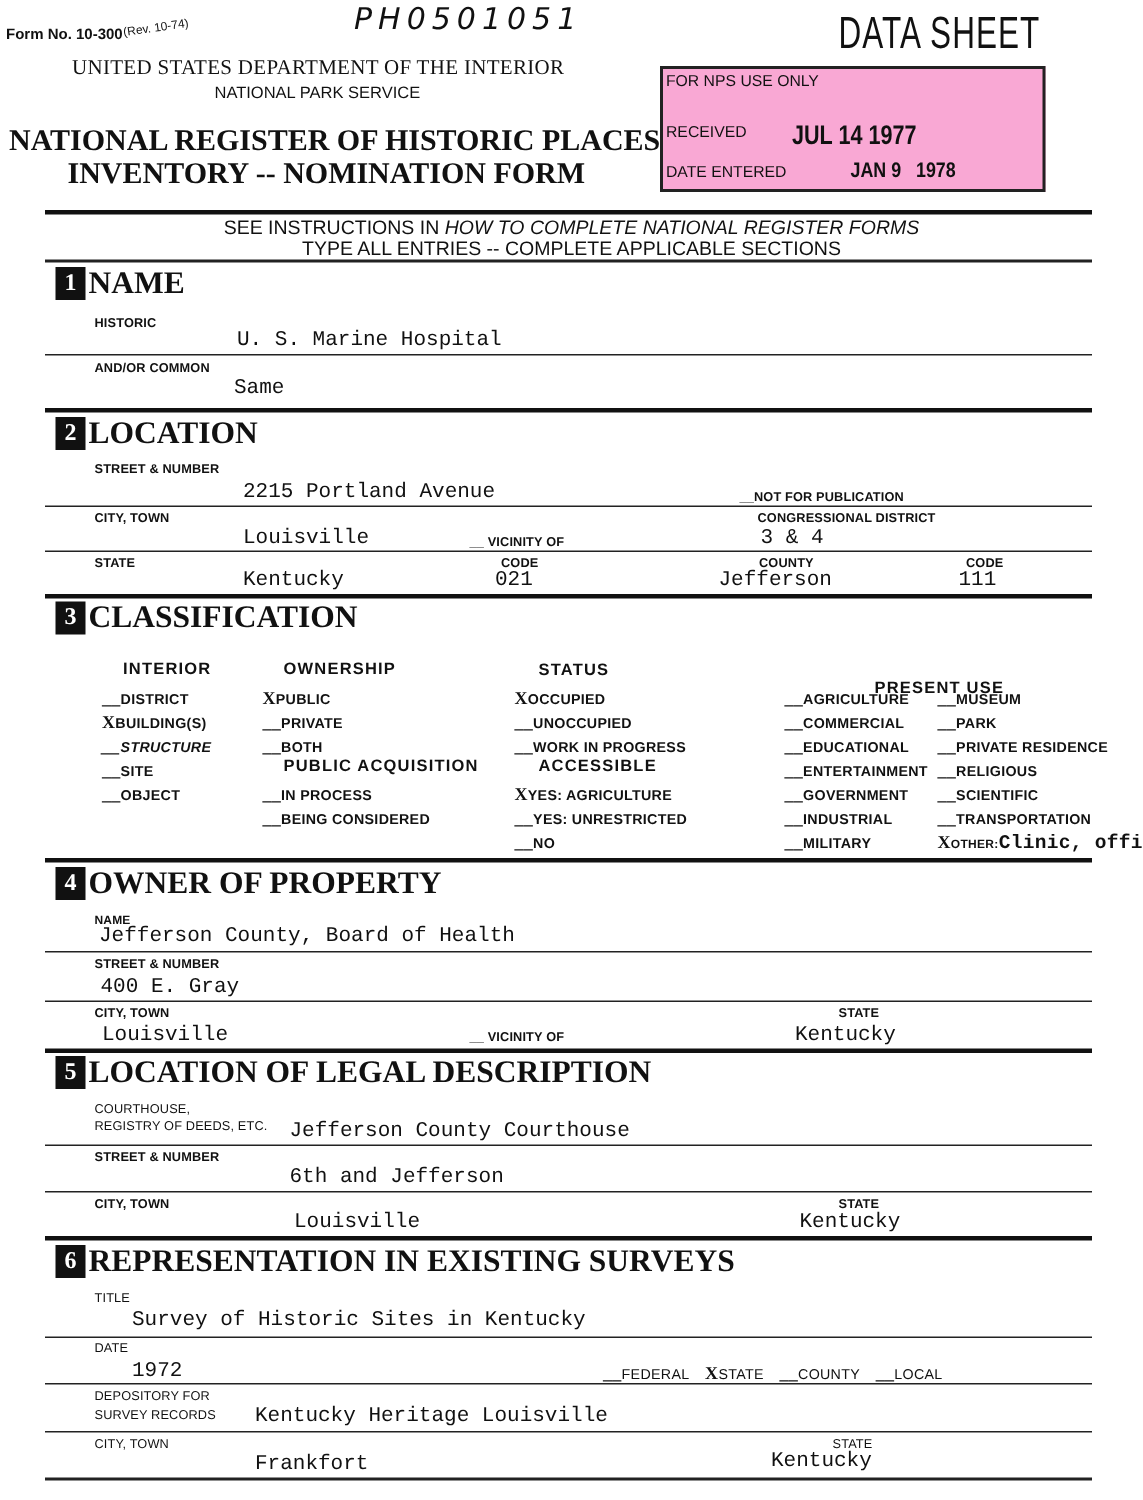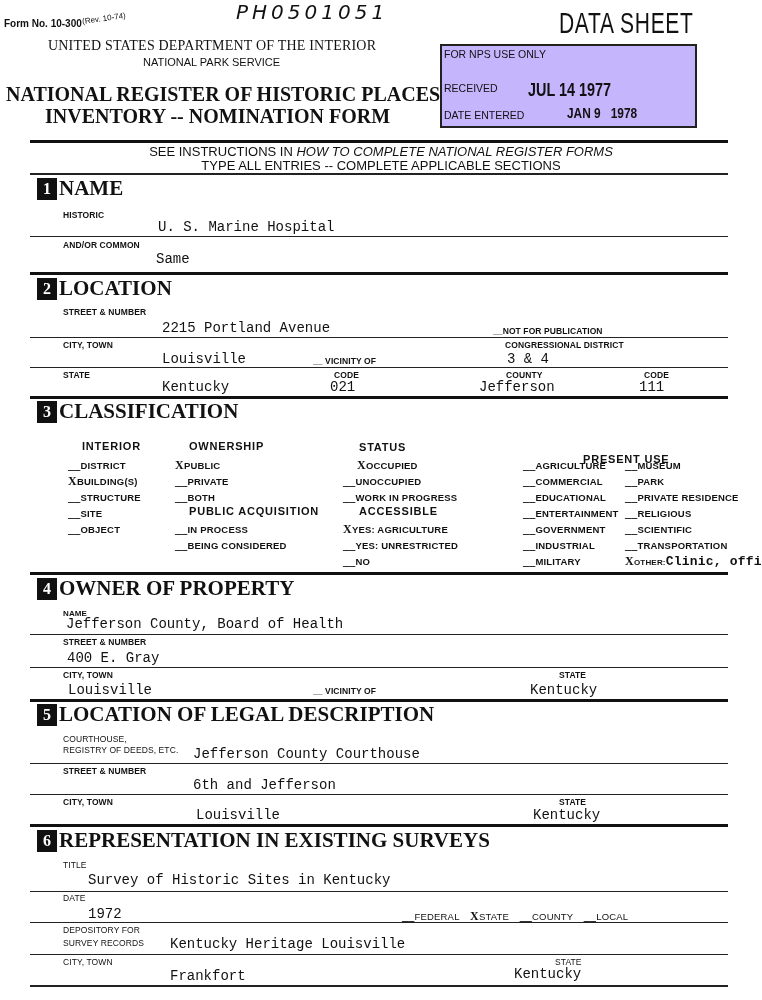--- a/index.html
+++ b/index.html
@@ -12,21 +12,21 @@
   .lbl { font-size:8.5px; font-weight:bold; letter-spacing:0.1px; }
   .typed { font-family:"Liberation Mono", monospace; font-size:14px; }
   .rule { position:absolute; left:30px; width:698px; height:2px; background:#222; }
   .thick { height:3px; background:#111; }
   .secnum { display:inline-block; background:#111; color:#fff; width:20px; height:22px; text-align:center;
             font-family:"Liberation Serif", serif; font-weight:bold; font-size:16px; line-height:22px; margin-right:2px; vertical-align:middle; }
   .sectitle { font-family:"Liberation Serif", serif; font-weight:bold; font-size:21px; vertical-align:middle; }
   .colhead { font-size:11px; font-weight:bold; letter-spacing:0.8px; }
   .opt { font-size:9.5px; font-weight:bold; letter-spacing:0.2px; }
   .x { font-family:"Liberation Serif", serif; font-weight:bold; font-size:12px; }
-  .nps-box { background:#c4b5fd; border:2px solid #222;text-decoration:underline; }
+  .nps-box { background:#f9a8d4; border:2px solid #222;text-decoration:underline; }
 </style>
 </head>
 <body>
 
 <div class="abs sans" style="left:4px;top:18px;font-size:10px;font-weight:bold;">Form No. 10-300</div>
 <div class="abs sans" style="left:82px;top:14px;font-size:8px;transform:rotate(-8deg);">(Rev. 10-74)</div>
 <div class="abs hand" style="left:236px;top:0px;font-size:20px;">PH0501051</div>
 <div class="abs serif" style="left:48px;top:38px;font-size:14px;letter-spacing:0.2px;">UNITED STATES DEPARTMENT OF THE INTERIOR</div>
 <div class="abs sans" style="left:143px;top:56px;font-size:11px;">NATIONAL PARK SERVICE</div>
 <div class="abs serif" style="left:6px;top:83px;font-size:20px;font-weight:bold;">NATIONAL REGISTER OF HISTORIC PLACES</div>
@@ -83,40 +83,40 @@
 
 <div class="rule thick" style="top:396px;"></div>
 <div class="abs" style="left:37px;top:399px;">
   <span class="secnum">3</span><span class="sectitle">CLASSIFICATION</span>
 </div>
 
 <div class="abs colhead" style="left:82px;top:440px;">INTERIOR</div>
 <div class="abs" style="left:68px;top:458px;">
   <div class="opt" style="height:16px;"><span class="x">__</span><span>DISTRICT</span></div>
   <div class="opt" style="height:16px;"><span class="x">X</span><span>BUILDING(S)</span></div>
-  <div class="opt" style="height:16px;"><span class="x">__</span><span>STRUCTURE</span></div>
+  <div class="opt" style="height:16px;font-style:italic;"><span class="x">__</span><span>STRUCTURE</span></div>
   <div class="opt" style="height:16px;"><span class="x">__</span><span>SITE</span></div>
   <div class="opt" style="height:16px;"><span class="x">__</span><span>OBJECT</span></div>
 </div>
 
 <div class="abs colhead" style="left:189px;top:440px;">OWNERSHIP</div>
 <div class="abs" style="left:175px;top:458px;">
   <div class="opt" style="height:16px;"><span class="x">X</span><span>PUBLIC</span></div>
   <div class="opt" style="height:16px;"><span class="x">__</span><span>PRIVATE</span></div>
   <div class="opt" style="height:16px;"><span class="x">__</span><span>BOTH</span></div>
 </div>
 <div class="abs colhead" style="left:189px;top:505px;">PUBLIC ACQUISITION</div>
 <div class="abs" style="left:175px;top:522px;">
   <div class="opt" style="height:16px;"><span class="x">__</span><span>IN PROCESS</span></div>
   <div class="opt" style="height:16px;"><span class="x">__</span><span>BEING CONSIDERED</span></div>
 </div>
 
 <div class="abs colhead" style="left:359px;top:441px;">STATUS</div>
 <div class="abs" style="left:343px;top:458px;">
-  <div class="opt" style="height:16px;margin-left:14px;"><span class="x">X</span><span>OCCUPIED</span></div>
+  <div class="opt" style="height:16px;"><span class="x">X</span><span>OCCUPIED</span></div>
   <div class="opt" style="height:16px;"><span class="x">__</span><span>UNOCCUPIED</span></div>
   <div class="opt" style="height:16px;"><span class="x">__</span><span>WORK IN PROGRESS</span></div>
 </div>
 <div class="abs colhead" style="left:359px;top:505px;">ACCESSIBLE</div>
 <div class="abs" style="left:343px;top:522px;">
   <div class="opt" style="height:16px;"><span class="x">X</span><span>YES: AGRICULTURE</span></div>
   <div class="opt" style="height:16px;"><span class="x">__</span><span>YES: UNRESTRICTED</span></div>
   <div class="opt" style="height:16px;"><span class="x">__</span><span>NO</span></div>
 </div>
 

